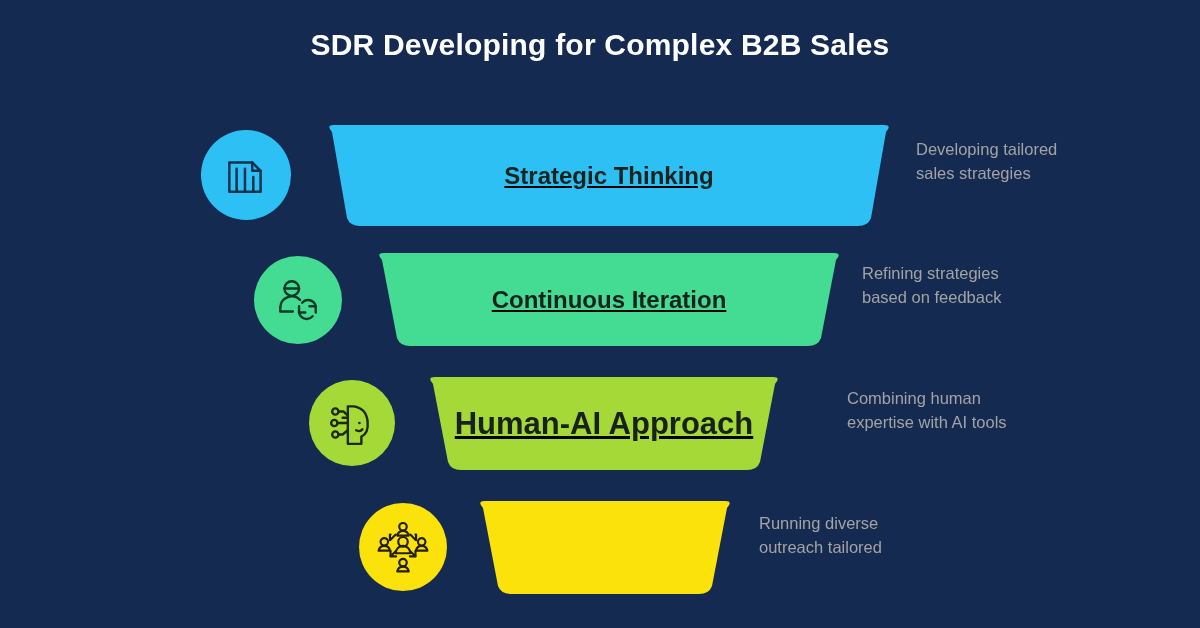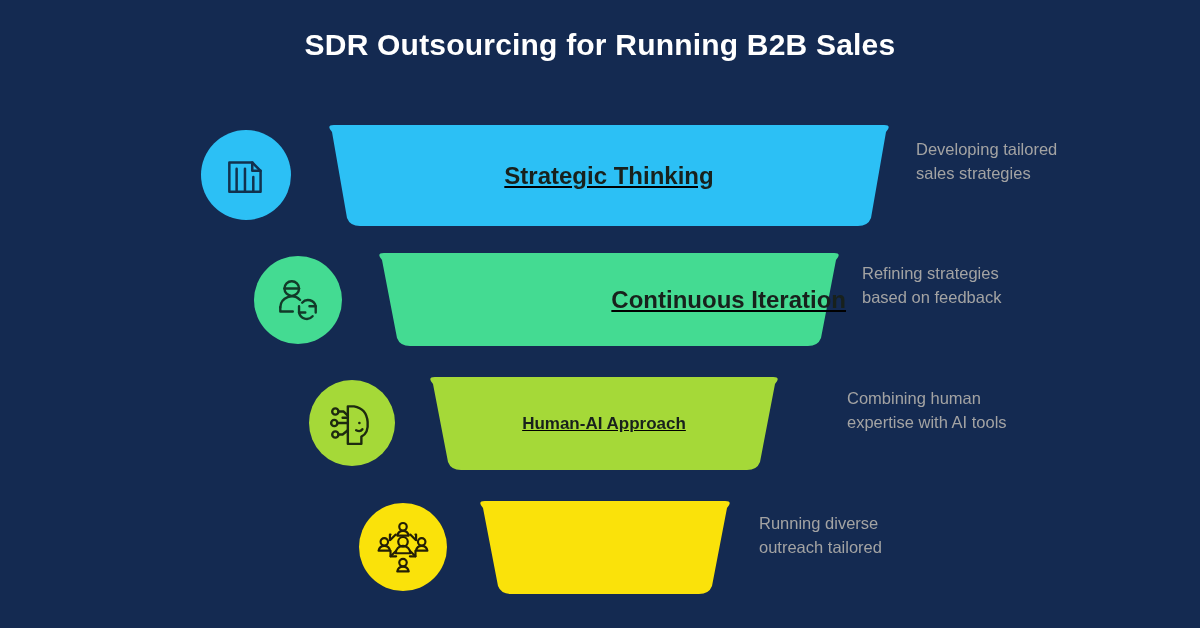--- a/index.html
+++ b/index.html
@@ -62,21 +62,21 @@
     font-size:16.5px;
     line-height:1.45;
     white-space:pre-line;
   }
 </style>
 </head>
 <body>
 
 <div id="canvas">
 
-  <div class="title">SDR Outsourcing for Running B2B Sales</div>
+  <div class="title">SDR Developing for Complex B2B Sales</div>
 
   <div class="stage">
 
     <div class="badge" style="left:201px; top:130px; width:90px; height:90px; background:#2cc0f5;">
       <span>
         <svg width="50" height="50" viewBox="0 0 48 48" fill="none" stroke="#12314d" stroke-width="2.4" stroke-linejoin="round" stroke-linecap="round">
           <path d="M8 12 h22 l8 8 v20 H8 Z"></path>
           <path d="M30 12 v8 h8"></path>
           <path d="M15 18 v22"></path>
           <path d="M23 18 v22"></path>
@@ -106,21 +106,21 @@
           <path d="M7 31 a11 11 0 0 1 19 -7"></path>
           <path d="M7 31 v4 h12"></path>
           <path d="M25 36 a7.5 7.5 0 0 0 13 3.6"></path>
           <path d="M41 30 a7.5 7.5 0 0 0 -13 -3.4"></path>
           <path d="M25 30 v6 h6"></path>
           <path d="M41 36 v-6 h-6"></path>
         </svg>
       </span>
     </div>
 
-    <div class="band" style="left:372px; top:252px; width:474px; height:96px;justify-content:flex-end;">
+    <div class="band" style="left:372px; top:252px; width:474px; height:96px;">
       <svg class="band-shape" viewBox="0 0 474 96" preserveAspectRatio="none">
         <path d="M10 8 Q3 0 14 1 L460 1 Q471 0 464 8 L449 86 Q446 94 436 94 L38 94 Q28 94 25 86 Z" fill="#44db92"></path>
       </svg>
       <div class="band-label" style="font-size:24px;">Continuous Iteration</div>
     </div>
 
     <div class="desc" style="left:862px; top:262px; width:245px;">Refining strategies
 based on feedback</div>
   </div>
 
@@ -140,21 +140,21 @@
           <path d="M11 35 h4 l5 -4"></path>
           <path d="M15 19 h5"></path>
         </svg>
       </span>
     </div>
 
     <div class="band" style="left:423px; top:376px; width:362px; height:96px;">
       <svg class="band-shape" viewBox="0 0 362 96" preserveAspectRatio="none">
         <path d="M10 8 Q3 0 14 1 L348 1 Q359 0 352 8 L337 86 Q334 94 324 94 L38 94 Q28 94 25 86 Z" fill="#a5d938"></path>
       </svg>
-      <div class="band-label" style="font-size:17px;">Human-AI Approach</div>
+      <div class="band-label" style="font-size:31px;">Human-AI Approach</div>
     </div>
 
     <div class="desc" style="left:812px; top:387px; width:250px;margin-left:35px;">Combining human
 expertise with AI tools</div>
   </div>
 
   <div class="stage">
 
     <div class="badge" style="left:359px; top:503px; width:88px; height:88px; background:#fae20a;">
       <span>

